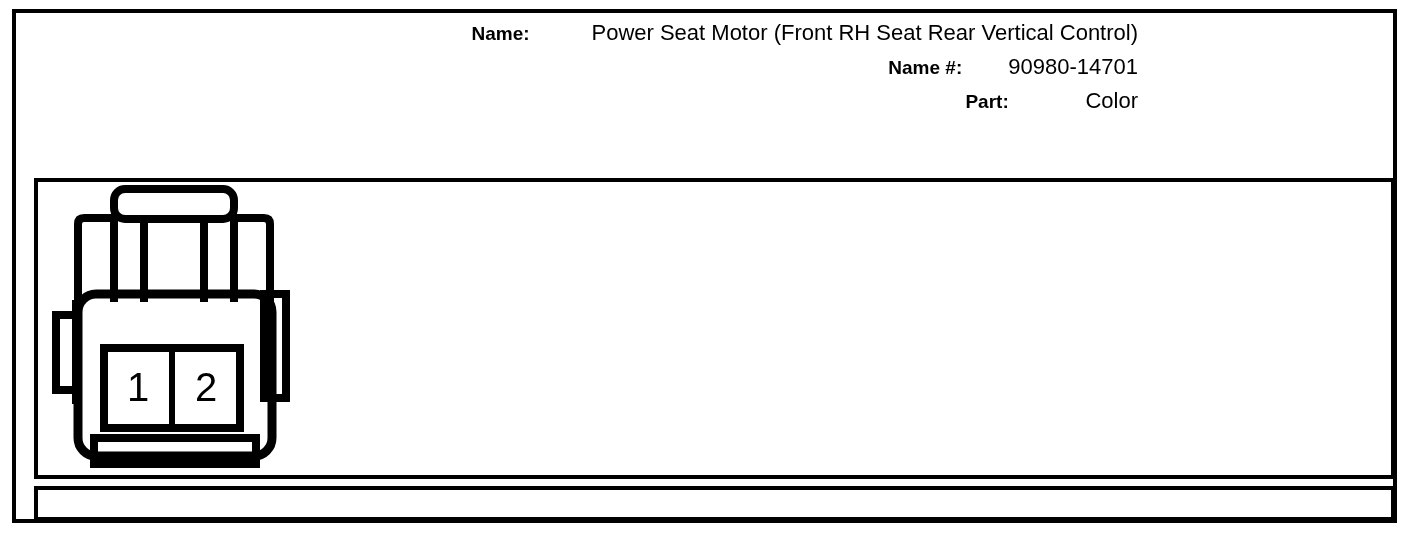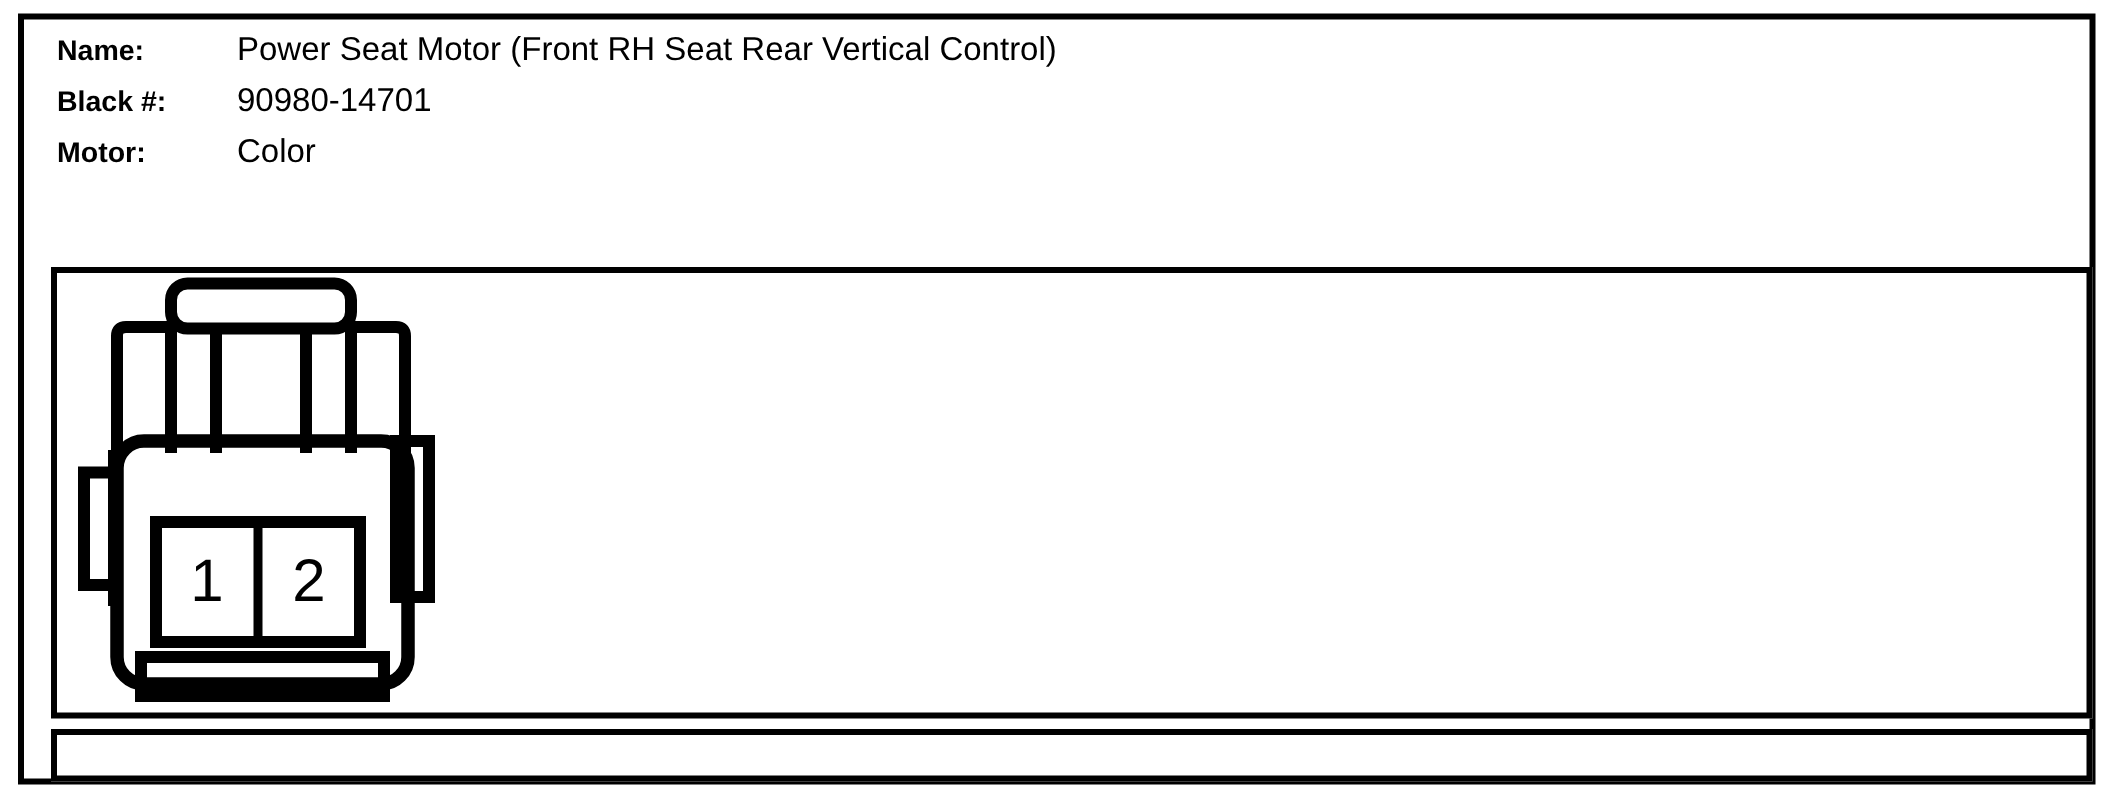--- a/index.html
+++ b/index.html
@@ -37,20 +37,21 @@
   .spec-block {
     position: absolute;
     left: 38px;
     top: 20px;
     width: 1100px;
   }
   .spec-row {
     display: flex;
     align-items: baseline;
     height: 34px;
+    justify-content: flex-end;
   }
   .spec-label {
     width: 120px;
     flex: 0 0 120px;
     font-size: 19px;
     font-weight: bold;
     color: #000000;
     letter-spacing: 0px;
     white-space: nowrap;
   }
@@ -110,26 +111,26 @@
 
   <div class="spec-block">
 
     <div class="spec-row">
       <span class="spec-label">Name:</span>
       <span class="spec-value">Power Seat Motor (Front RH Seat Rear Vertical Control)</span>
     </div>
 
 
     <div class="spec-row">
-      <span class="spec-label">Black #:</span>
+      <span class="spec-label">Name #:</span>
       <span class="spec-value">90980-14701</span>
     </div>
 
     <div class="spec-row">
-      <span class="spec-label">Motor:</span>
+      <span class="spec-label">Part:</span>
       <span class="spec-value">Color</span>
     </div>
 
   </div>
 
   <div class="diagram-box">
 
     <svg class="connector-svg" width="300" height="295" viewBox="0 0 300 295">
 
       <rect x="74" y="7" width="120" height="30" rx="11" ry="11" fill="none" stroke="#000000" stroke-width="8"></rect>

